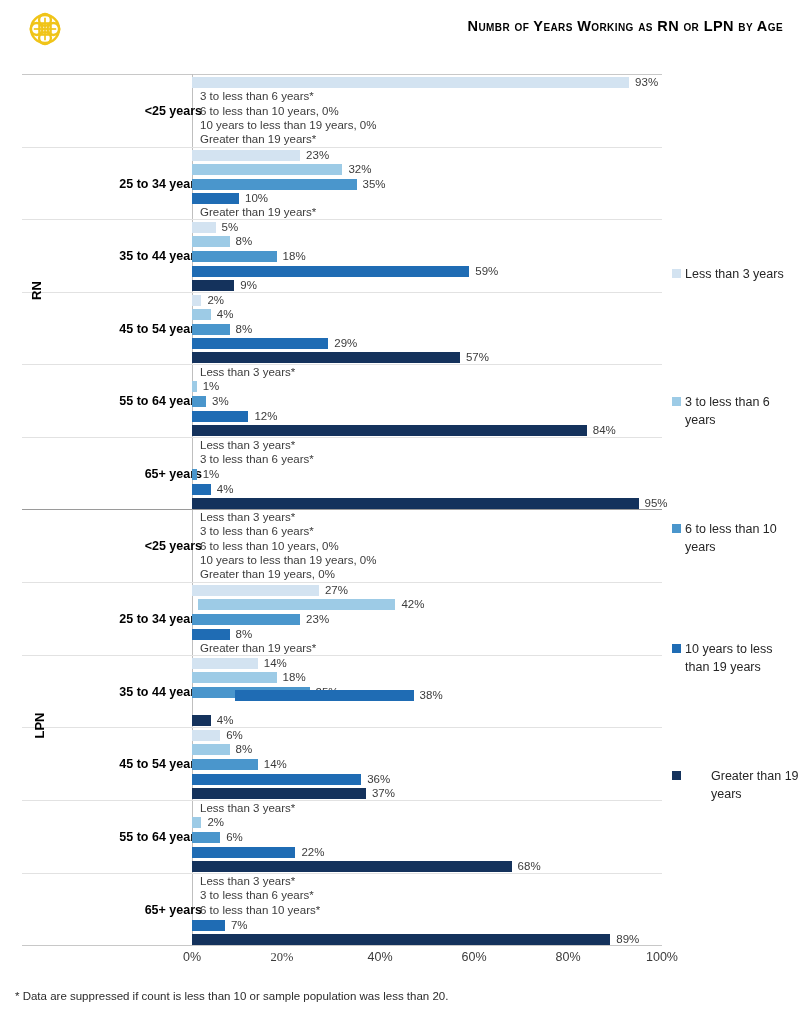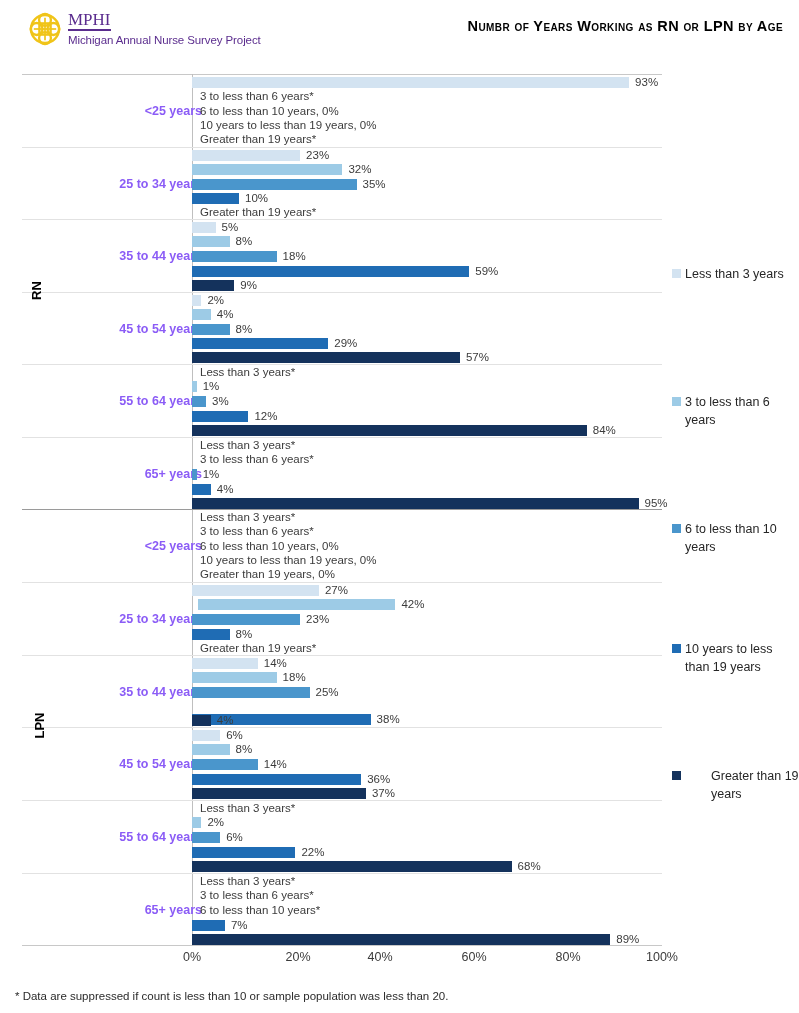--- a/index.html
+++ b/index.html
@@ -58,21 +58,21 @@
   .group-axis-label span { display:inline-block; transform:rotate(-90deg); white-space:nowrap; }
 
   
   .cat-row {
     position:absolute; left:22px; width:640px;
     border-top:1px solid #e2e2e2;
   }
   .cat-row.first { border-top:none; }
   .cat-label {
     position:absolute; left:30px; width:150px;
-    text-align:right; font-size:12.5px; font-weight:bold; color:#8b5cf6;
+    text-align:right; font-size:12.5px; font-weight:bold; color:#000000;
     top:50%; transform:translateY(-50%);
   }
   .bars { position:absolute; left:170px; top:0; right:0; bottom:0; }
   .bar-line { position:absolute; left:0; height:11px; display:flex; align-items:center; }
   .bar {
     height:11px; display:block;
   }
   .bar-value {
     font-size:11.5px; color:#3b3b3b; margin-left:6px; white-space:nowrap; line-height:11px;
   }
@@ -113,24 +113,20 @@
         <circle cx="30" cy="43" r="8.5"></circle>
         <circle cx="18" cy="30" r="8.5"></circle>
         <circle cx="42" cy="30" r="8.5"></circle>
         <rect x="22" y="22" width="16" height="16"></rect>
       </g>
       <g stroke="#f0c419" stroke-width="2.4">
         <line x1="30" y1="14" x2="30" y2="46"></line>
         <line x1="14" y1="30" x2="46" y2="30"></line>
       </g>
     </svg>
-    <div id="logo-text">
-      <div id="logo-title">MPHI</div>
-      <div id="logo-sub">Michigan Annual Nurse Survey Project</div>
-    </div>
   </div>
 
   <div id="chart-title">
     <div>Numbr of Years Working as RN or LPN  by Age</div>
   </div>
 </div>
 
 <div id="plot-frame"></div>
 <div id="axis-zero"></div>
 <div id="group-divider"></div>
@@ -302,21 +298,21 @@
           <span class="bar-value">14%</span>
         </div>
         <div class="bar-line" style="top: 16px; left: 0px;">
           <div class="bar" title="3 to less than 6 years: 18%" style="width: 84.6px; background: rgb(157, 203, 230);"></div>
           <span class="bar-value">18%</span>
         </div>
         <div class="bar-line" style="top: 31px; left: 0px;">
           <div class="bar" title="6 to less than 10 years: 25%" style="width: 117.5px; background: rgb(74, 150, 204);"></div>
           <span class="bar-value">25%</span>
         </div>
-        <div class="bar-line" style="top: 58px; left: 0px;">
+        <div class="bar-line" style="top: 34px; left: 0px; padding-left: 43px;">
           <div class="bar" title="10 years to less than 19 years: 38%" style="width: 178.6px; background: rgb(31, 108, 180);"></div>
           <span class="bar-value">38%</span>
         </div>
         <div class="bar-line" style="top: 59px; left: 0px;">
           <div class="bar" title="Greater than 19 years: 4%" style="width: 18.8px; background: rgb(20, 50, 92);"></div>
           <span class="bar-value">4%</span>
         </div>
       </div>
     </div>
     <div class="cat-row" style="top: 727px; height: 73px;">
@@ -406,20 +402,20 @@
       <span class="legend-label">10 years to less than 19 years</span>
     </div>
     <div class="legend-item" style="top: 502px; left: 0px; gap: 26px;">
       <span class="legend-swatch" style="background: rgb(20, 50, 92);"></span>
       <span class="legend-label">Greater than 19 years</span>
     </div>
   </div>
 
 <div id="x-axis">
     <div class="x-tick" style="left: 170px;">0%</div>
-    <div class="x-tick" style="left: 276px;">20%</div>
+    <div class="x-tick" style="left: 260px; font-family: Liberation Serif, serif;">20%</div>
     <div class="x-tick" style="left: 358px;">40%</div>
     <div class="x-tick" style="left: 452px;">60%</div>
     <div class="x-tick" style="left: 546px;">80%</div>
     <div class="x-tick" style="left: 640px;">100%</div>
   </div>
 
 <div id="footnote">* Data are suppressed if count is less than 10 or sample population was less than 20.</div>
 
 </body></html>

